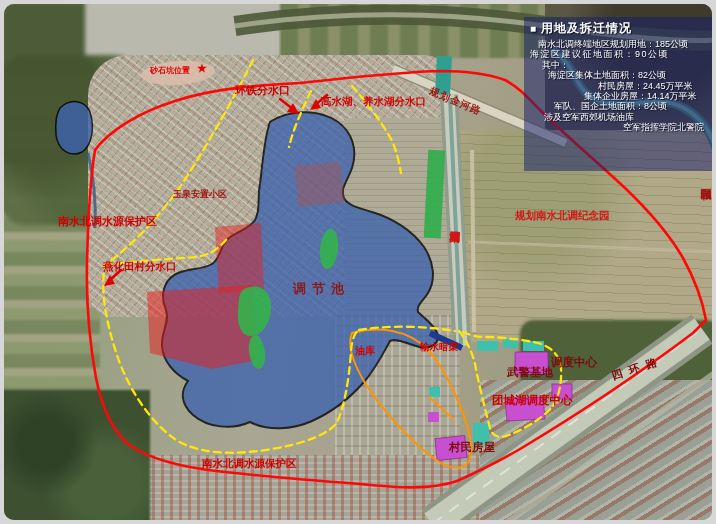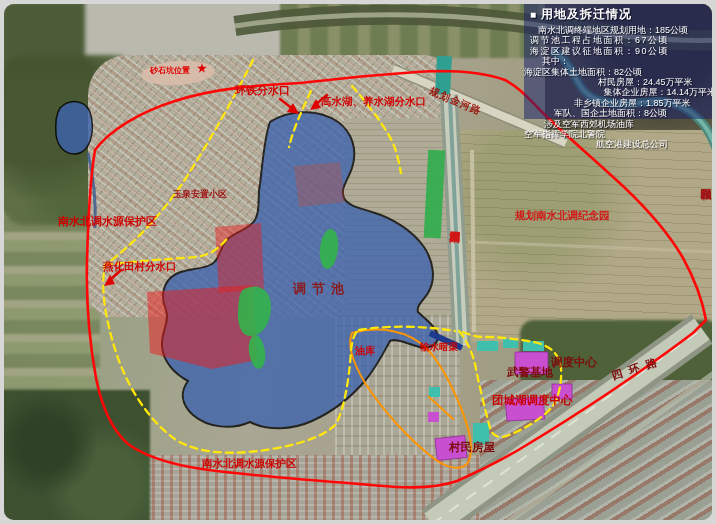--- a/index.html
+++ b/index.html
@@ -38,21 +38,21 @@
   .sat-se-urban{left:480px;top:380px;width:236px;height:144px;background:
     repeating-linear-gradient(-32deg,rgba(150,75,55,.45) 0 4px,rgba(230,228,220,.3) 4px 7px,transparent 7px 14px),#9aa093;}
   
   svg.overlay{position:absolute;left:0;top:0;width:716px;height:524px;}
   
   .lbl{position:absolute;font-weight:bold;white-space:nowrap;line-height:1.08;font-family:"Liberation Sans",sans-serif;}
   .vert{writing-mode:vertical-rl;text-orientation:upright;}
   .map-title{position:absolute;left:27px;top:20px;font-size:25px;font-weight:bold;color:#ec1212;letter-spacing:2px;white-space:nowrap;
     text-shadow:-1px -1px 0 #000,1px -1px 0 #000,-1px 1px 0 #000,1px 1px 0 #000,2px 2px 3px rgba(0,0,0,.45);}
   
-  .legend{position:absolute;left:524px;top:3px;width:192px;height:116px;background:rgba(24,32,108,.52);color:#fff;}
+  .legend{position:absolute;left:524px;top:17px;width:192px;height:154px;background:rgba(24,32,108,.52);color:#fff;}
   .legend-title{font-size:12px;font-weight:bold;letter-spacing:1px;padding:3px 0 2px 6px;white-space:nowrap;
     text-shadow:1px 1px 1px rgba(0,0,20,.8);}
   .legend-title .bullet{display:inline-block;margin-right:4px;font-size:10px;}
   .legend .ln{font-size:9px;line-height:10.4px;white-space:nowrap;text-shadow:1px 1px 1px rgba(0,0,20,.8);}
 </style>
 </head>
 <body>
 
 <div class="frame">
  <div class="map">
@@ -188,28 +188,25 @@
    <span class="lbl" style="left:492px;top:394px;font-size:11.5px;color:#c80000;">团城湖调度中心</span>
    <span class="lbl" style="left:449px;top:441px;font-size:11.5px;color:#7e0b0b;">村民房屋</span>
    <span class="lbl" style="left:202px;top:458px;font-size:10.5px;color:#cf0000;">南水北调水源保护区</span>
    <span class="lbl" style="left:612px;top:371px;font-size:11px;color:#7e0b0b;letter-spacing:7px;transform:rotate(-18deg);transform-origin:0 50%;">四环路</span>
 
    <div class="legend">
      <div class="legend-title">
        <span class="bullet">■</span><span>用地及拆迁情况</span>
      </div>
      <div class="ln" style="padding-left:14px;">南水北调终端地区规划用地：185公顷</div>
-     <div class="ln" style="padding-left:6px;letter-spacing:1.5px;">调节池工程占地面积：67公顷</div>
      <div class="ln" style="padding-left:6px;letter-spacing:1.5px;">海淀区建议征地面积：90公顷</div>
      <div class="ln" style="padding-left:18px;">其中：</div>
-     <div class="ln" style="">海淀区集体土地面积：82公顷</div>
+     <div class="ln" style="padding-left:24px;">海淀区集体土地面积：82公顷</div>
      <div class="ln" style="padding-left:74px;">村民房屋：24.45万平米</div>
-     <div class="ln" style="padding-left:60px;text-align:right;">集体企业房屋：14.14万平米</div>
-     <div class="ln" style="padding-left:50px;">非乡镇企业房屋：1.85万平米</div>
+     <div class="ln" style="padding-left:60px;">集体企业房屋：14.14万平米</div>
      <div class="ln" style="padding-left:30px;">军队、国企土地面积：8公顷</div>
      <div class="ln" style="padding-left:20px;">涉及空军西郊机场油库</div>
-     <div class="ln" style="">空军指挥学院北警院</div>
-     <div class="ln" style="padding-left:72px;">航空港建设总公司</div>
+     <div class="ln" style="padding-left:68px;margin-left:31px;">空军指挥学院北警院</div>
    </div>
 
   </div>
  </div>
 </div>
 
 </body></html>

